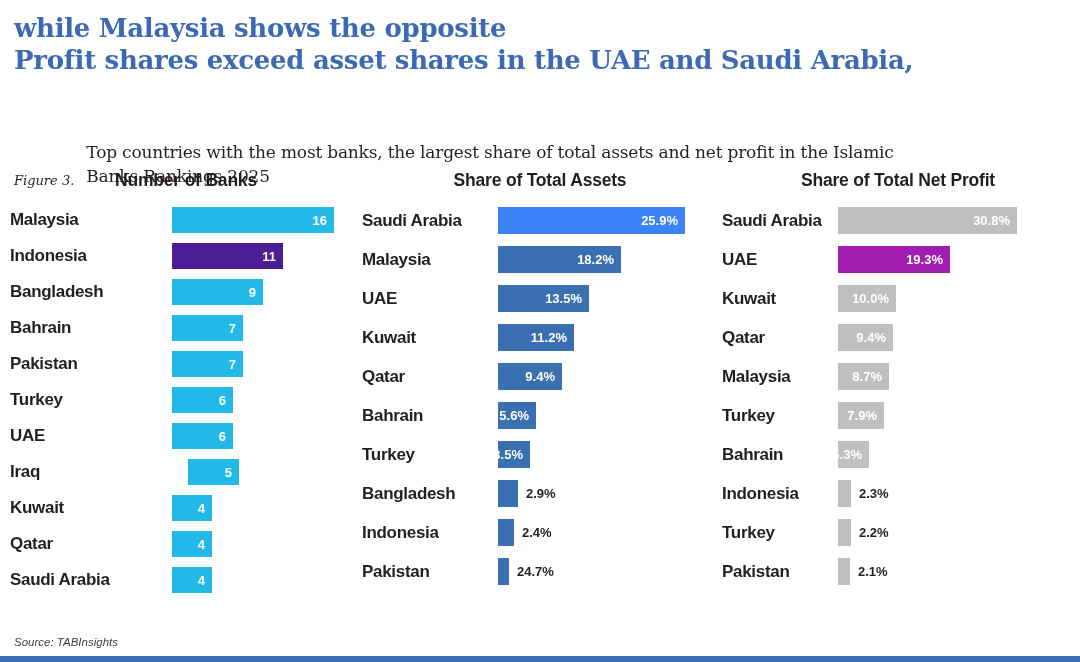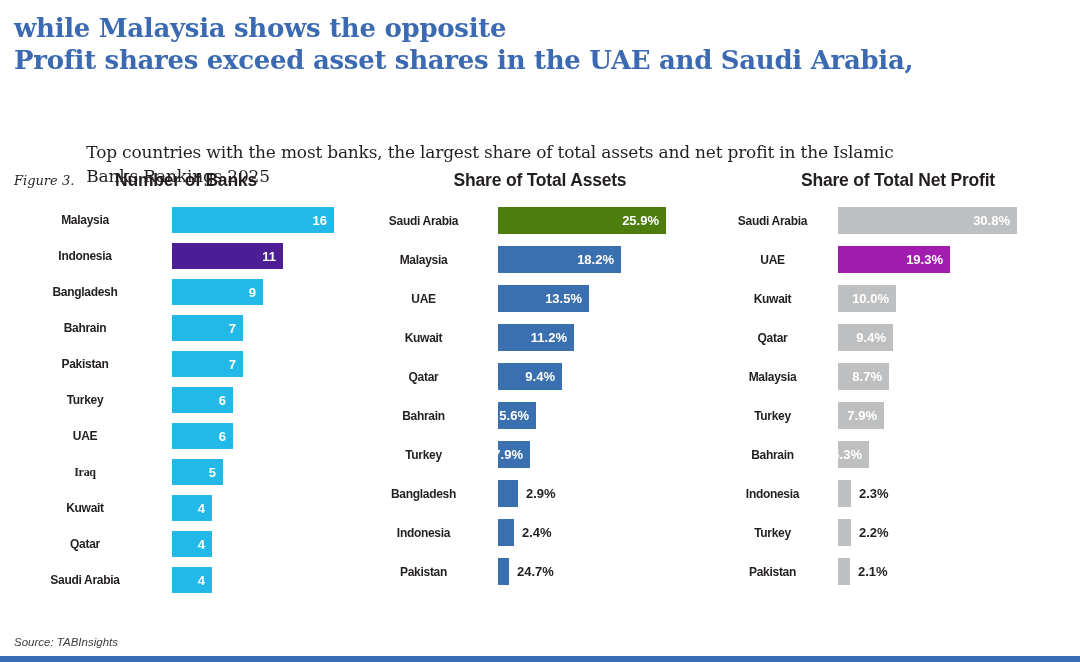--- a/index.html
+++ b/index.html
@@ -50,22 +50,22 @@
     font-weight: bold;
     text-align: center;
     height: 20px;
     line-height: 20px;
     margin-bottom: 17px;
     letter-spacing: -0.2px;
   }
   .row { display: flex; align-items: center; }
   .country-label {
     font-weight: bold;
-    font-size: 12px;
-    text-align: center;
+    font-size: 17px;
+    text-align: left;
     letter-spacing: -0.3px;
     white-space: nowrap;
   }
   .bar {
     display: flex; align-items: center; justify-content: flex-end;
   }
   .val { font-weight: bold; font-size: 13px; white-space: nowrap; }
   .val-in  { color: #ffffff; padding-right: 7px; }
   .val-out { color: #231f20; margin-left: 8px; }
 
@@ -137,21 +137,21 @@
             <span class="val val-in">6</span>
           </div>
         </div>
         <div class="row" style="height: 26px; margin-bottom: 10px;">
           <div class="country-label" style="width: 150px; margin-right: 12px;">UAE</div>
           <div class="bar" style="width: 61px; height: 26px; background: rgb(34, 185, 233);">
             <span class="val val-in">6</span>
           </div>
         </div>
         <div class="row" style="height: 26px; margin-bottom: 10px;">
-          <div class="country-label" style="width: 150px; margin-right: 12px; font-family: Liberation Serif, serif;">Iraq</div>
+          <div class="country-label" style="width: 150px; margin-right: 28px;">Iraq</div>
           <div class="bar" style="width: 51px; height: 26px; background: rgb(34, 185, 233);">
             <span class="val val-in">5</span>
           </div>
         </div>
         <div class="row" style="height: 26px; margin-bottom: 10px;">
           <div class="country-label" style="width: 150px; margin-right: 12px;">Kuwait</div>
           <div class="bar" style="width: 40px; height: 26px; background: rgb(34, 185, 233);">
             <span class="val val-in">4</span>
           </div>
         </div>
@@ -165,21 +165,21 @@
           <div class="country-label" style="width: 150px; margin-right: 12px;">Saudi Arabia</div>
           <div class="bar" style="width: 40px; height: 26px; background: rgb(34, 185, 233);">
             <span class="val val-in">4</span>
           </div>
         </div>
       </div>
       <div class="chart" style="left: 362px; width: 356px;">
         <div class="chart-title">Share of Total Assets</div>
         <div class="row" style="height: 27px; margin-bottom: 12px;">
           <div class="country-label" style="width: 123px; margin-right: 13px;">Saudi Arabia</div>
-          <div class="bar" style="width: 168px; height: 27px; background: #4d7c0f;">
+          <div class="bar" style="width: 187px; height: 27px; background: #3b82f6;">
             <span class="val val-in">25.9%</span>
           </div>
         </div>
         <div class="row" style="height: 27px; margin-bottom: 12px;">
           <div class="country-label" style="width: 123px; margin-right: 13px;">Malaysia</div>
           <div class="bar" style="width: 123px; height: 27px; background: rgb(58, 112, 176);">
             <span class="val val-in">18.2%</span>
           </div>
         </div>
         <div class="row" style="height: 27px; margin-bottom: 12px;">
@@ -202,21 +202,21 @@
         </div>
         <div class="row" style="height: 27px; margin-bottom: 12px;">
           <div class="country-label" style="width: 123px; margin-right: 13px;">Bahrain</div>
           <div class="bar" style="width: 38px; height: 27px; background: rgb(58, 112, 176);">
             <span class="val val-in">5.6%</span>
           </div>
         </div>
         <div class="row" style="height: 27px; margin-bottom: 12px;">
           <div class="country-label" style="width: 123px; margin-right: 13px;">Turkey</div>
           <div class="bar" style="width: 32px; height: 27px; background: rgb(58, 112, 176);">
-            <span class="val val-in">37.9%</span>
+            <span class="val val-in">53.5%</span>
           </div>
         </div>
         <div class="row" style="height: 27px; margin-bottom: 12px;">
           <div class="country-label" style="width: 123px; margin-right: 13px;">Bangladesh</div>
           <div class="bar" style="width: 20px; height: 27px; background: rgb(58, 112, 176);"></div>
           <span class="val val-out">2.9%</span>
         </div>
         <div class="row" style="height: 27px; margin-bottom: 12px;">
           <div class="country-label" style="width: 123px; margin-right: 13px;">Indonesia</div>
           <div class="bar" style="width: 16px; height: 27px; background: rgb(58, 112, 176);"></div>

